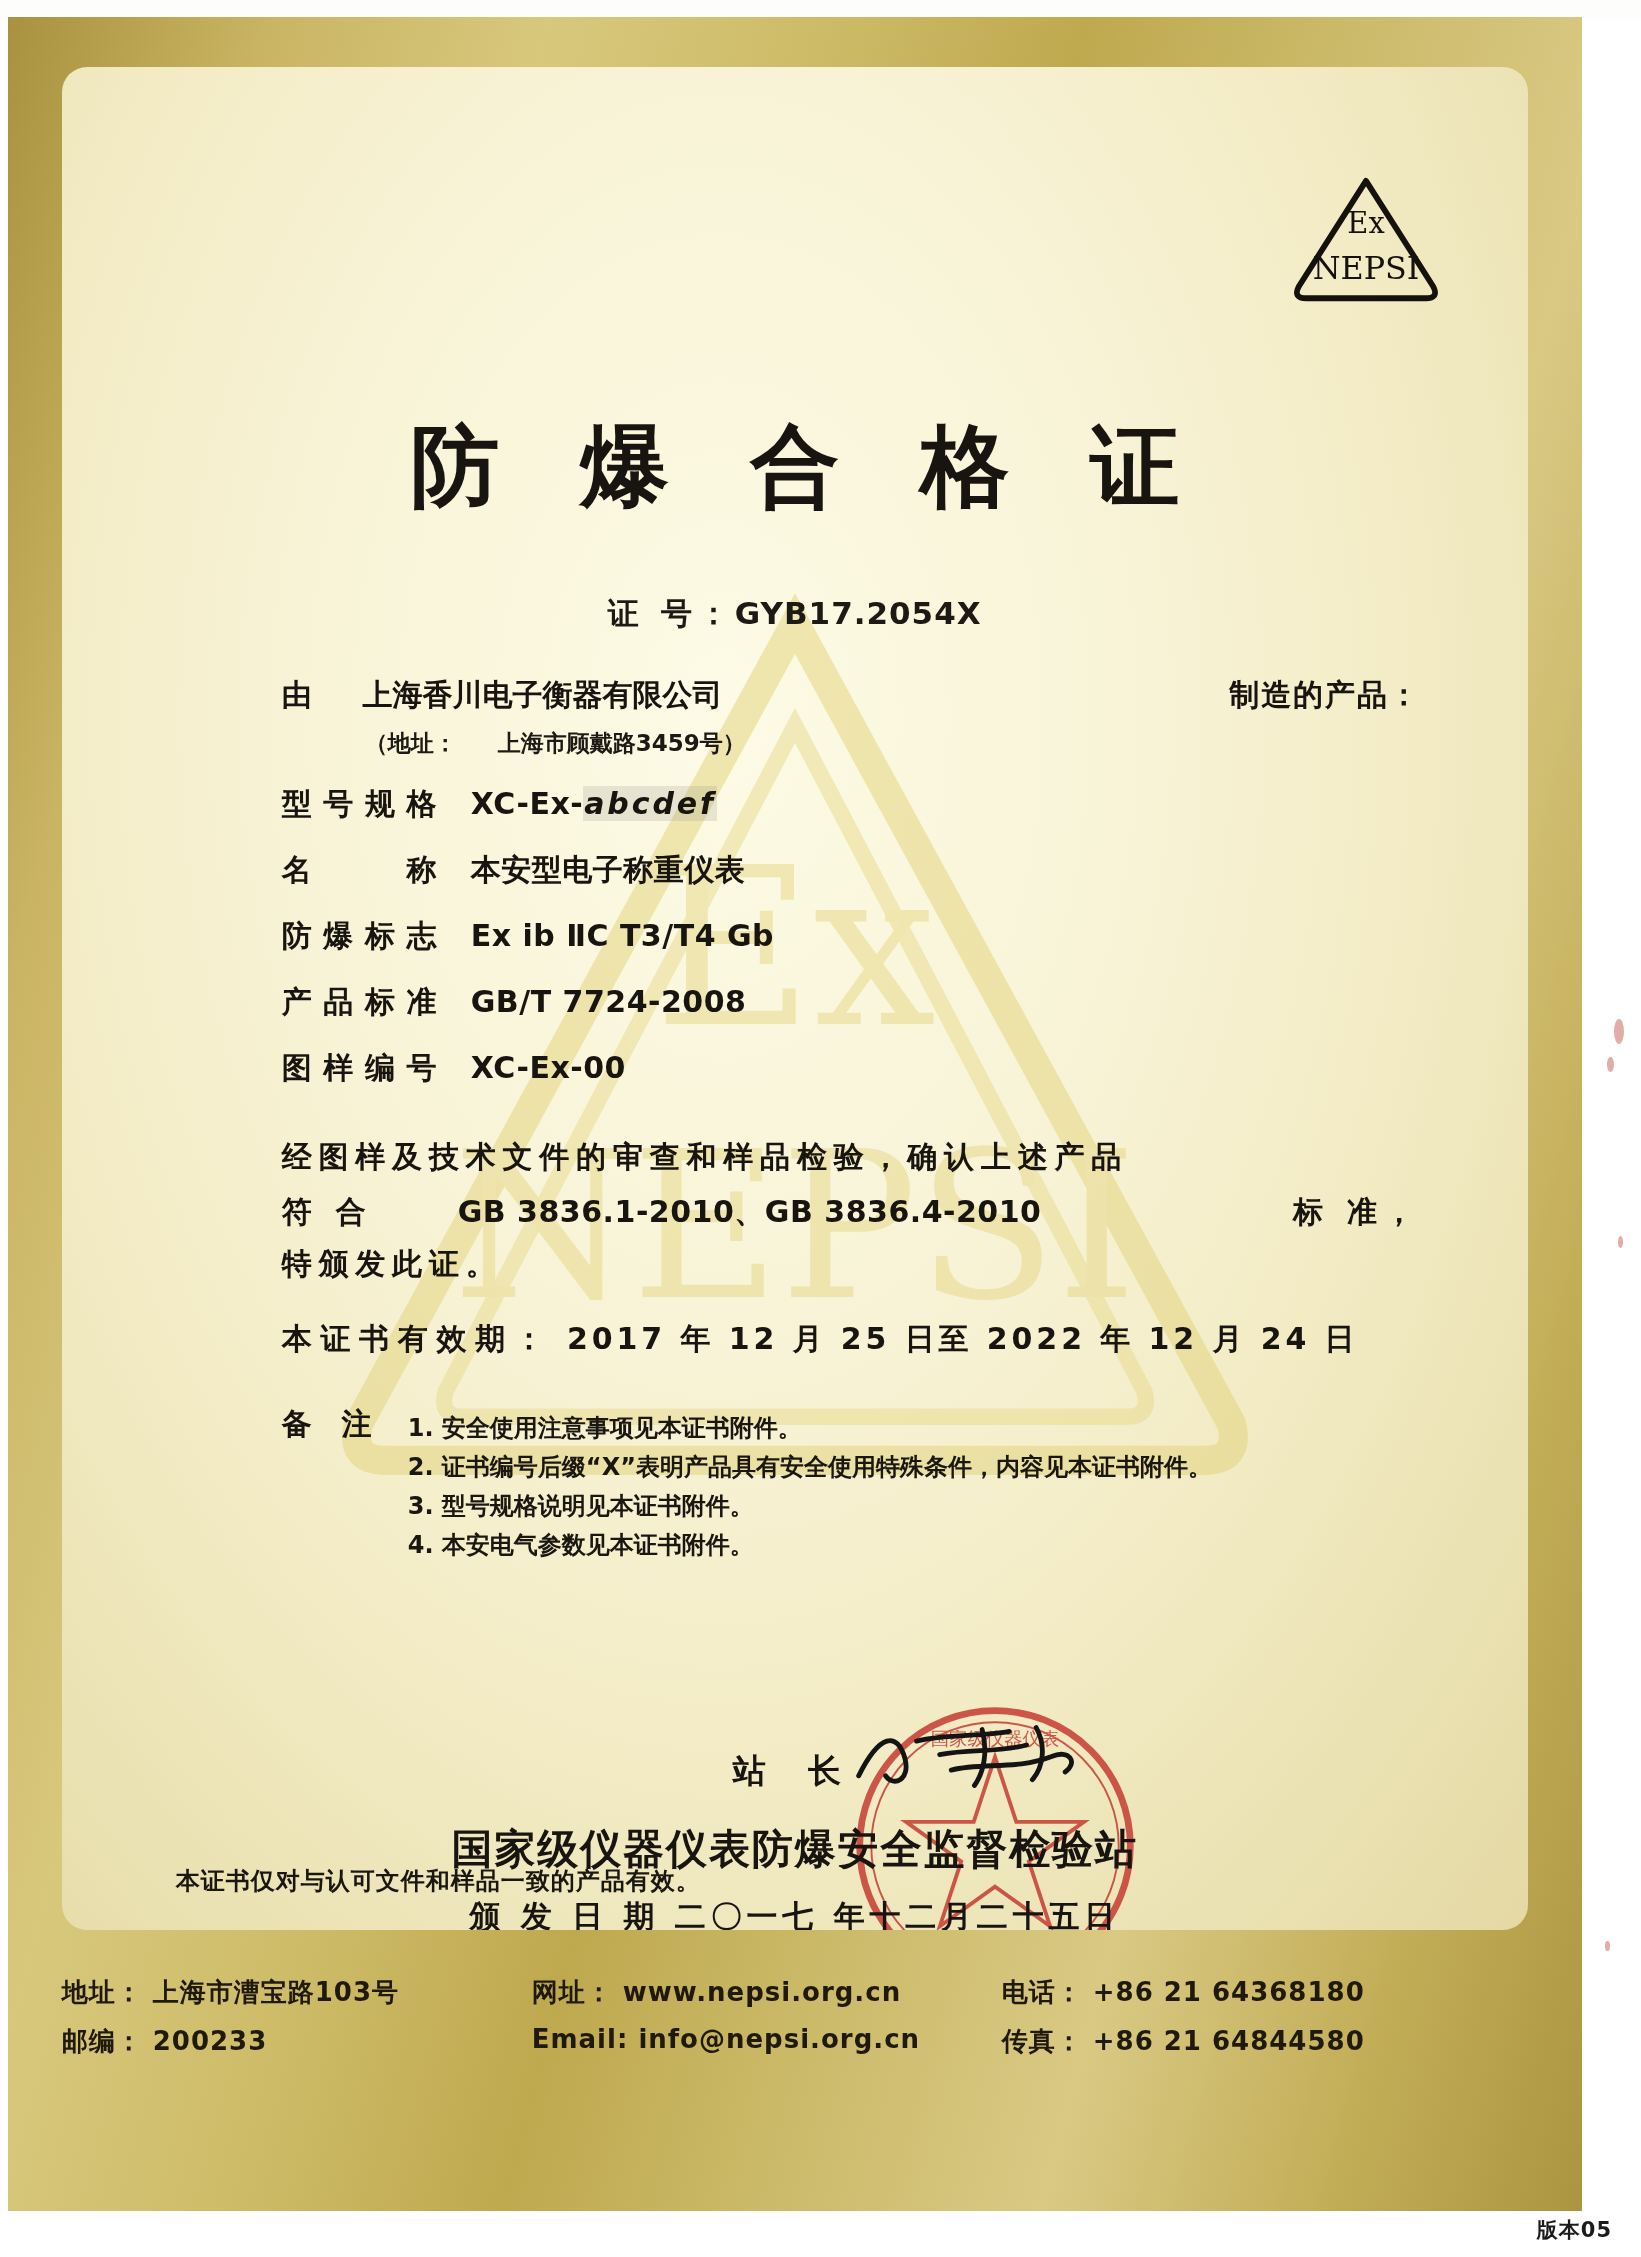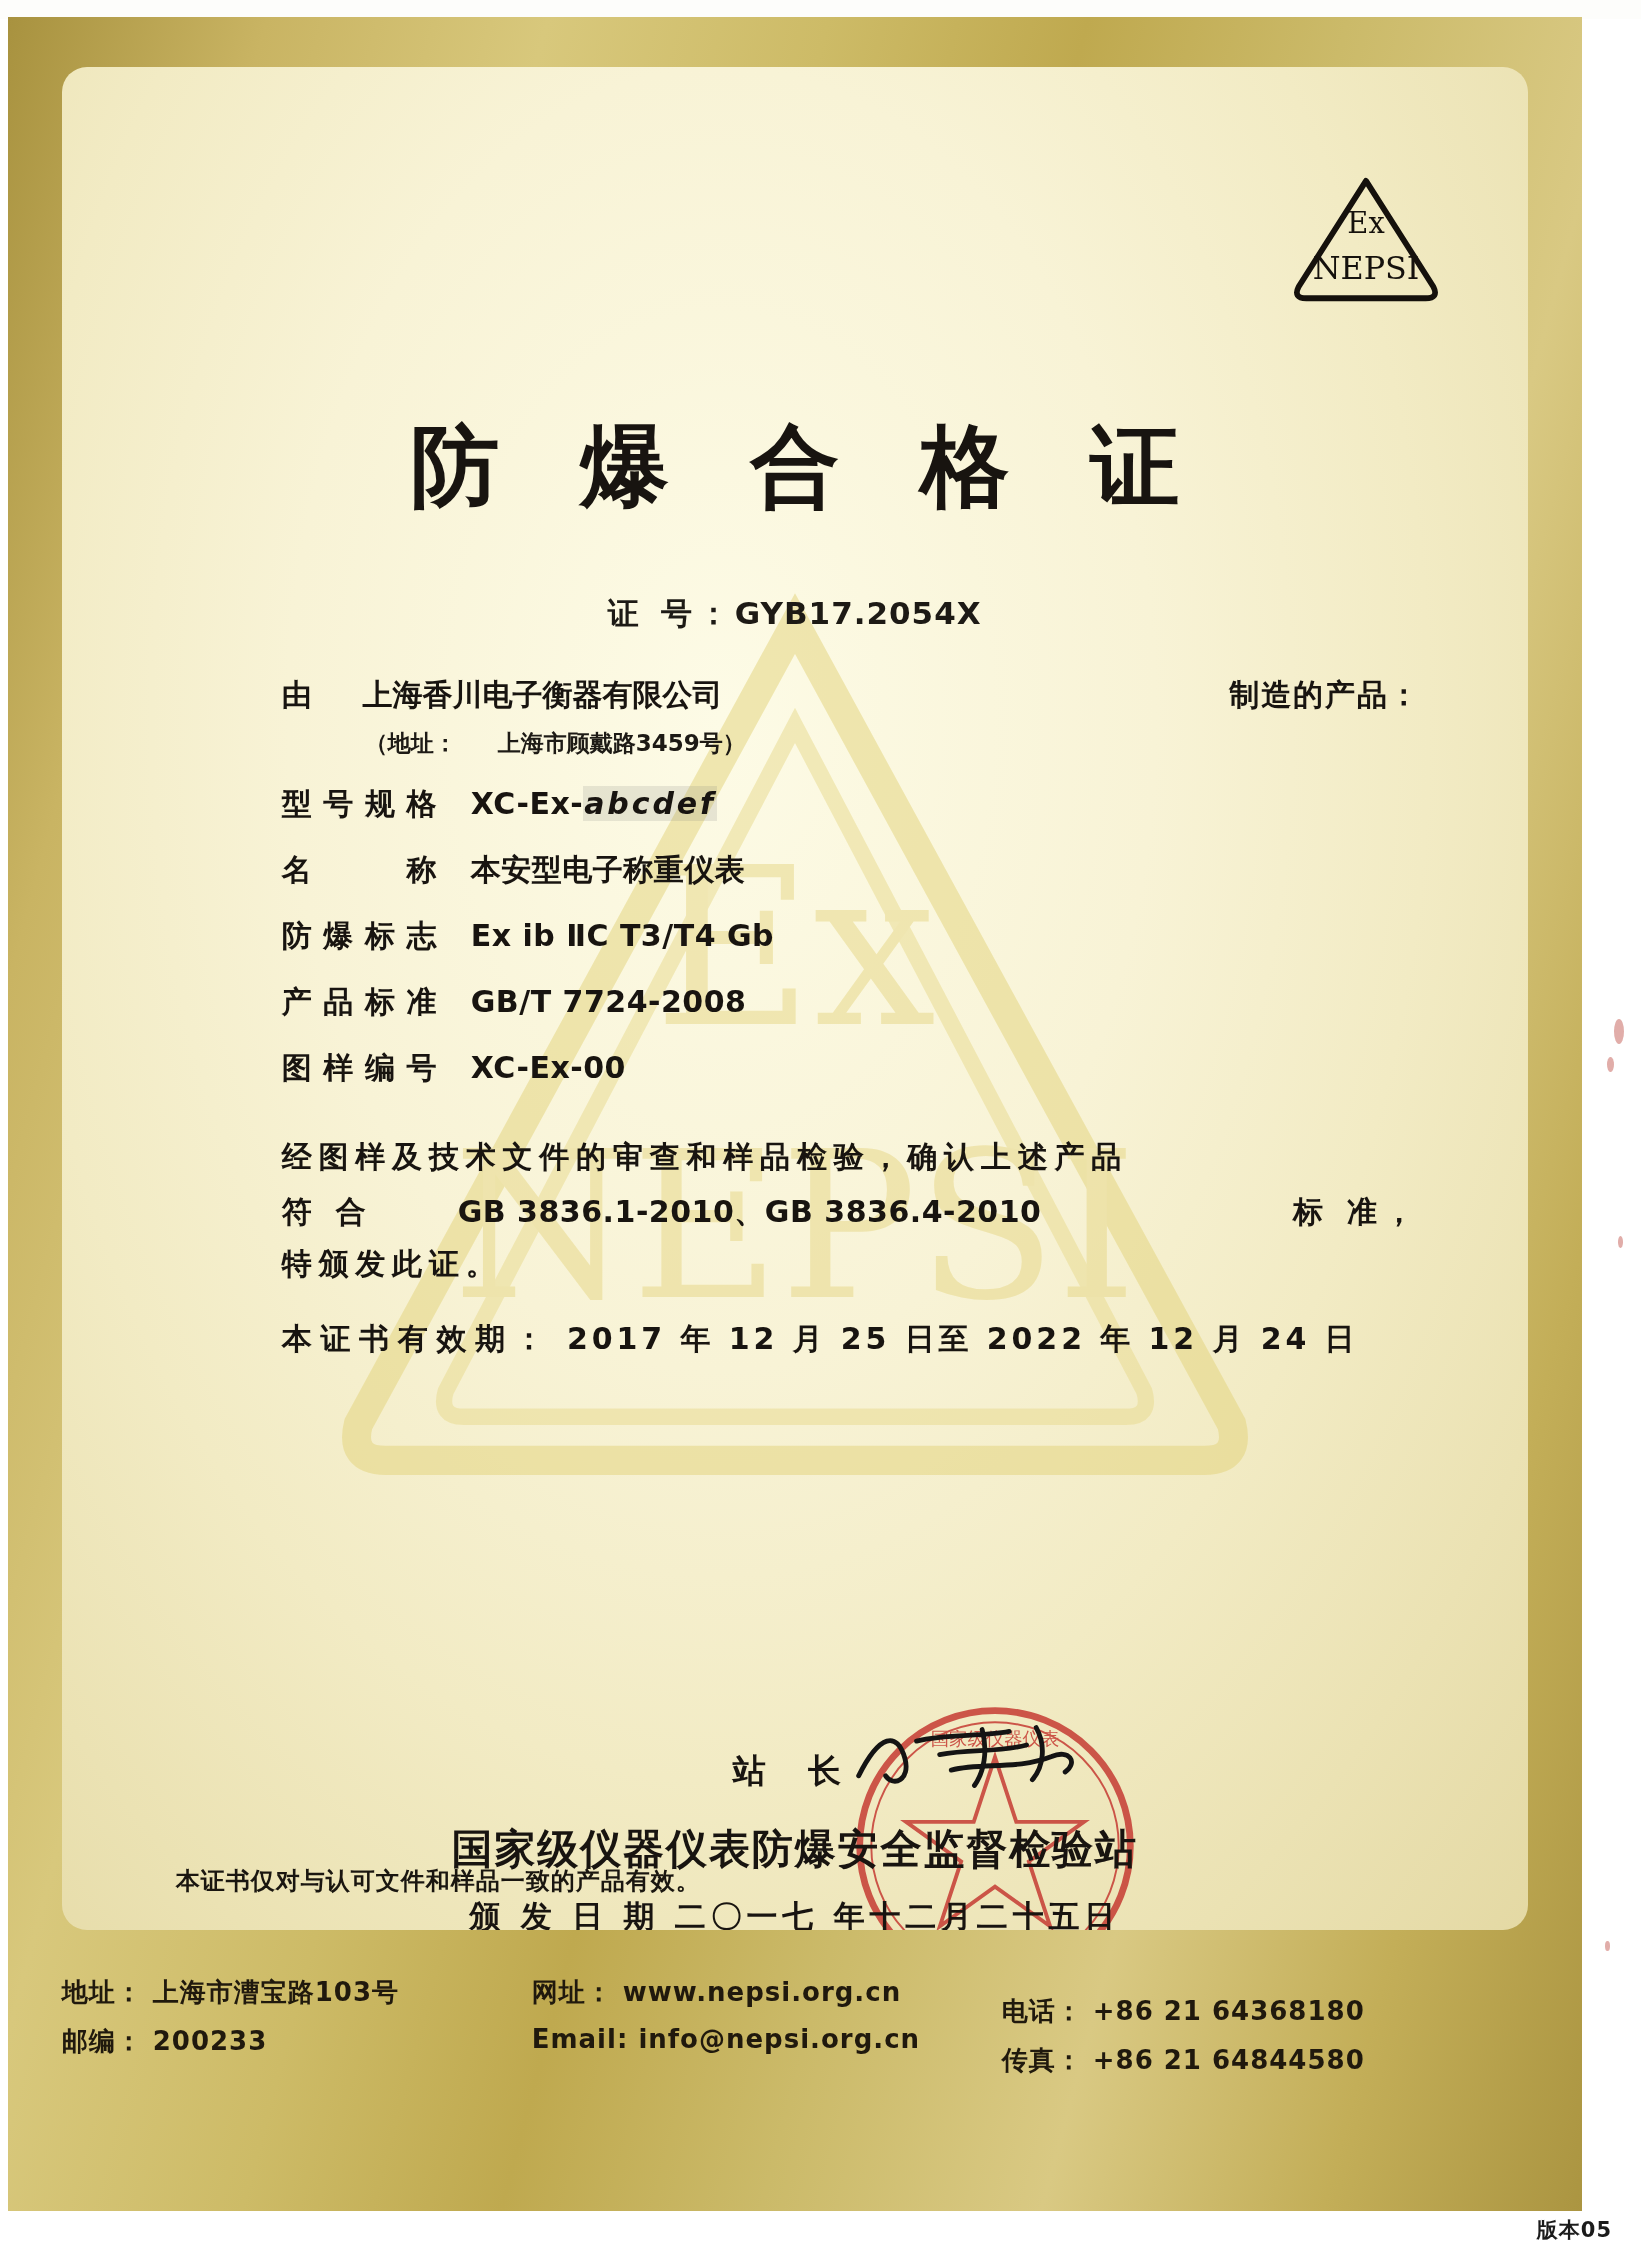--- a/index.html
+++ b/index.html
@@ -285,21 +285,21 @@
     top: 1958px;
     width: 1466px;
     font-size: 26px;
     font-weight: 700;
     color: #20190d;
     letter-spacing: 1px;
   }
   .footer .cols { display: flex; gap: 16px; }
   .footer .c1 { width: 454px; }
   .footer .c2 { width: 454px; }
-  .footer .c3 { width: 483px; margin-top: 19px; }
+  .footer .c3 { width: 483px; }
   .footer .l { margin-bottom: 13.5px; white-space: nowrap; }
 
   .version {
     position: absolute;
     right: 29px;
     top: 2178px;
     font-size: 21px;
     font-weight: 700;
     color: #1b1b1b;
     letter-spacing: 1px;
@@ -387,20 +387,29 @@
           <span class="trail">标 准，</span>
         </div>
 
         <div class="para-3">特颁发此证。</div>
 
         <div class="validity">
           <span class="k">本证书有效期：</span>
           <span>2017 年 12 月 25 日至 2022 年 12 月 24 日</span>
         </div>
 
+        <div class="remarks">
+          <div class="k">备  注</div>
+          <ol>
+            <li>1. 安全使用注意事项见本证书附件。</li>
+            <li>2. 证书编号后缀“X”表明产品具有安全使用特殊条件，内容见本证书附件。</li>
+            <li>3. 型号规格说明见本证书附件。</li>
+            <li>4. 本安电气参数见本证书附件。</li>
+          </ol>
+        </div>
       </div>
 
       <div class="seal">
         <svg viewBox="0 0 300 300" xmlns="http://www.w3.org/2000/svg">
           <circle cx="150" cy="150" r="140" fill="none" stroke="#c4352e" stroke-width="7"></circle>
           <circle cx="150" cy="150" r="128" fill="none" stroke="#c4352e" stroke-width="2"></circle>
           <path d="M150 58 l22 67 h70 l-57 41 22 67 -57-41 -57 41 22-67 -57-41 h70 z" fill="none" stroke="#c4352e" stroke-width="4"></path>
           <text x="150" y="46" text-anchor="middle" font-family="DejaVu Sans, sans-serif" font-size="19" fill="#c4352e">国家级仪器仪表</text>
           <text x="150" y="268" text-anchor="middle" font-family="DejaVu Sans, sans-serif" font-size="19" fill="#c4352e">防爆安全监督检验站</text>
         </svg>

